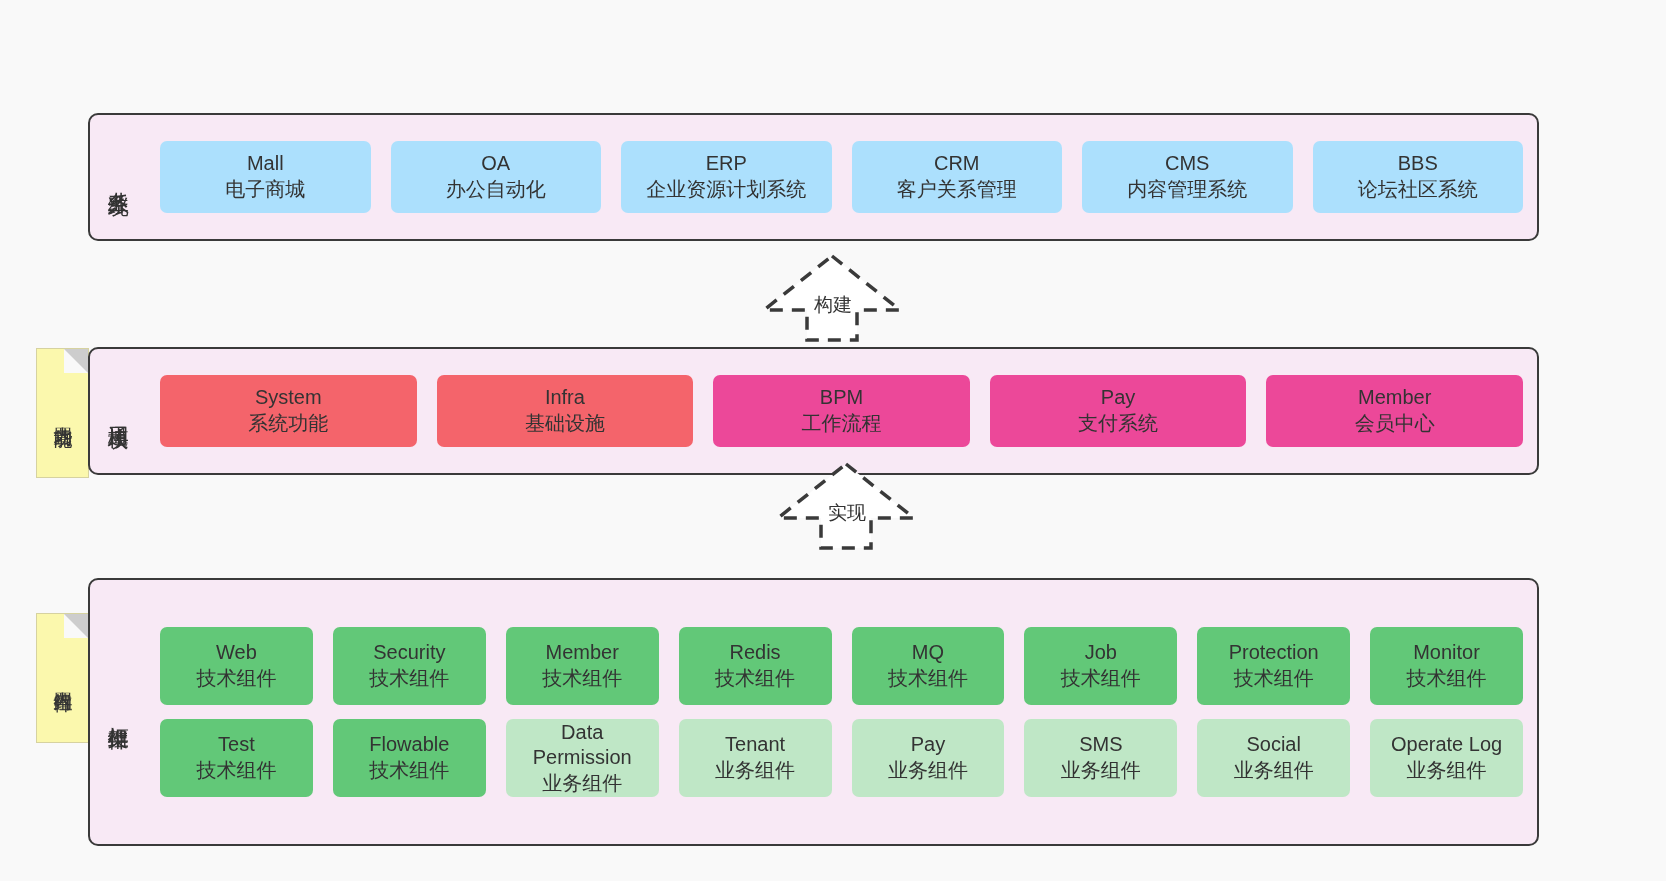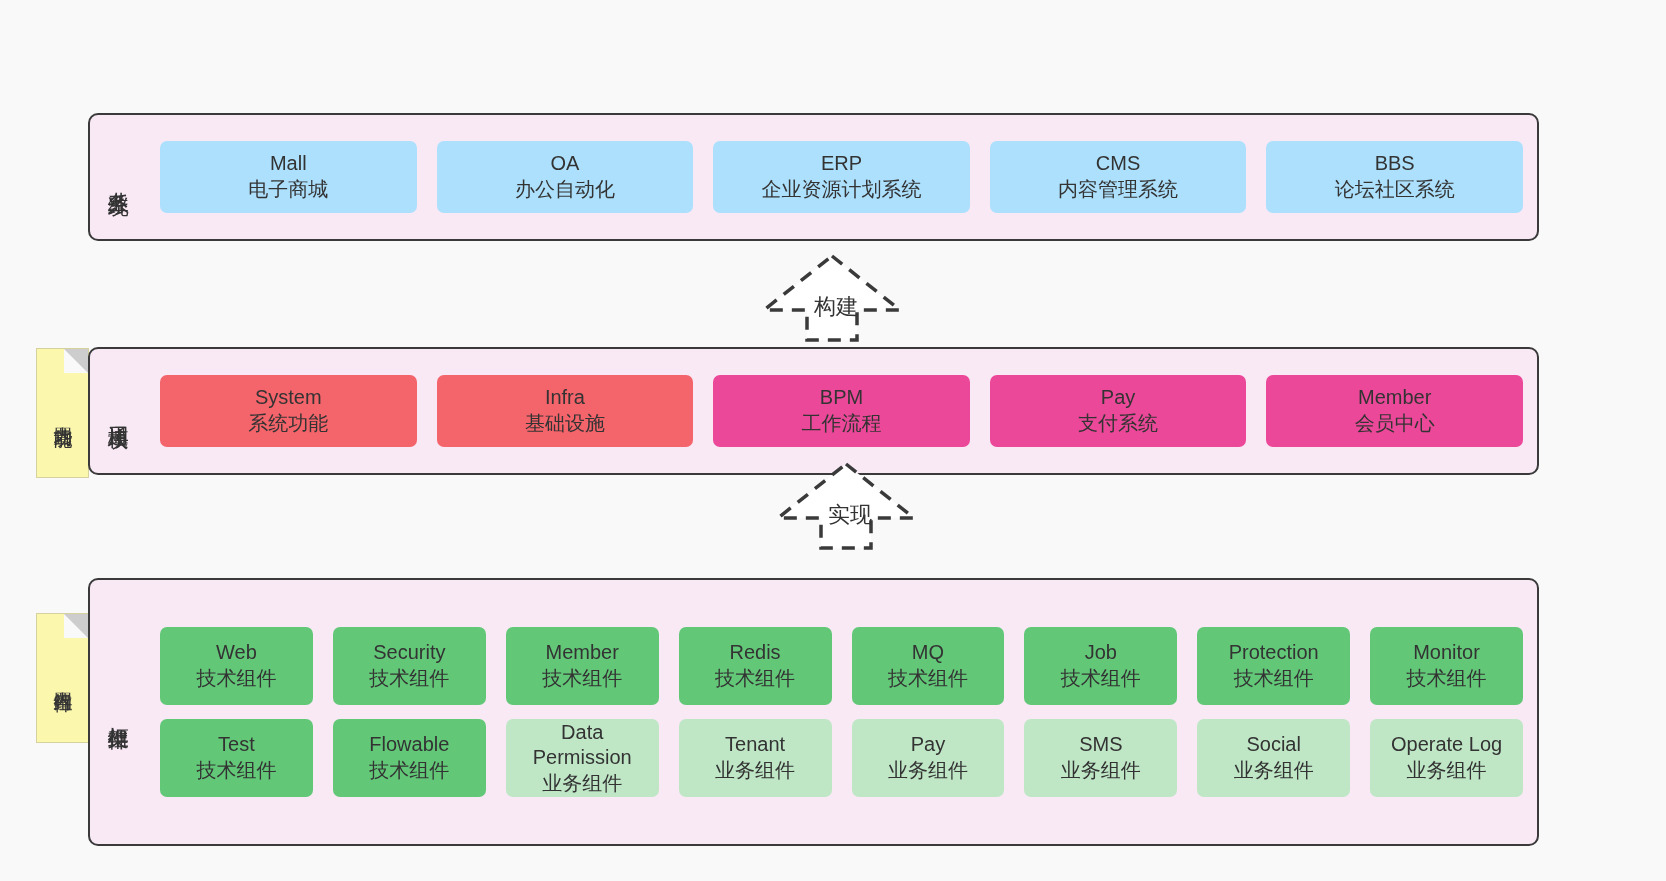--- a/index.html
+++ b/index.html
@@ -106,21 +106,21 @@
     border-color: #f9f9f9 #cdcdcd;
   }
   #note-builtin-func { left: 36px; top: 348px; width: 53px; height: 130px; }
   #note-builtin-comp { left: 36px; top: 613px; width: 53px; height: 130px; }
 
   
   .arrow { position: absolute; }
   .arrow svg { display: block; overflow: visible; }
   .arrow-label {
     position: absolute;
-    font-size: 22px;
+    font-size: 19px;
     color: #333;
     background: transparent;
     white-space: nowrap;
     user-select: none;
   }
   #arrow-build { left: 752px; top: 252px; width: 160px; height: 92px; }
   #arrow-build .arrow-label { left: 62px; top: 40px; }
   #arrow-impl  { left: 766px; top: 460px; width: 160px; height: 92px; }
   #arrow-impl  .arrow-label { left: 62px; top: 40px; }
 </style>
@@ -139,20 +139,24 @@
         </div>
         <div class="node c-blue">
           <span class="en">OA</span>
           <span class="cn">办公自动化</span>
         </div>
         <div class="node c-blue">
           <span class="en">ERP</span>
           <span class="cn">企业资源计划系统</span>
         </div>
         <div class="node c-blue">
+          <span class="en">CRM</span>
+          <span class="cn">客户关系管理</span>
+        </div>
+        <div class="node c-blue">
           <span class="en">CMS</span>
           <span class="cn">内容管理系统</span>
         </div>
         <div class="node c-blue">
           <span class="en">BBS</span>
           <span class="cn">论坛社区系统</span>
         </div>
       </div>
     </div>
   </div>

